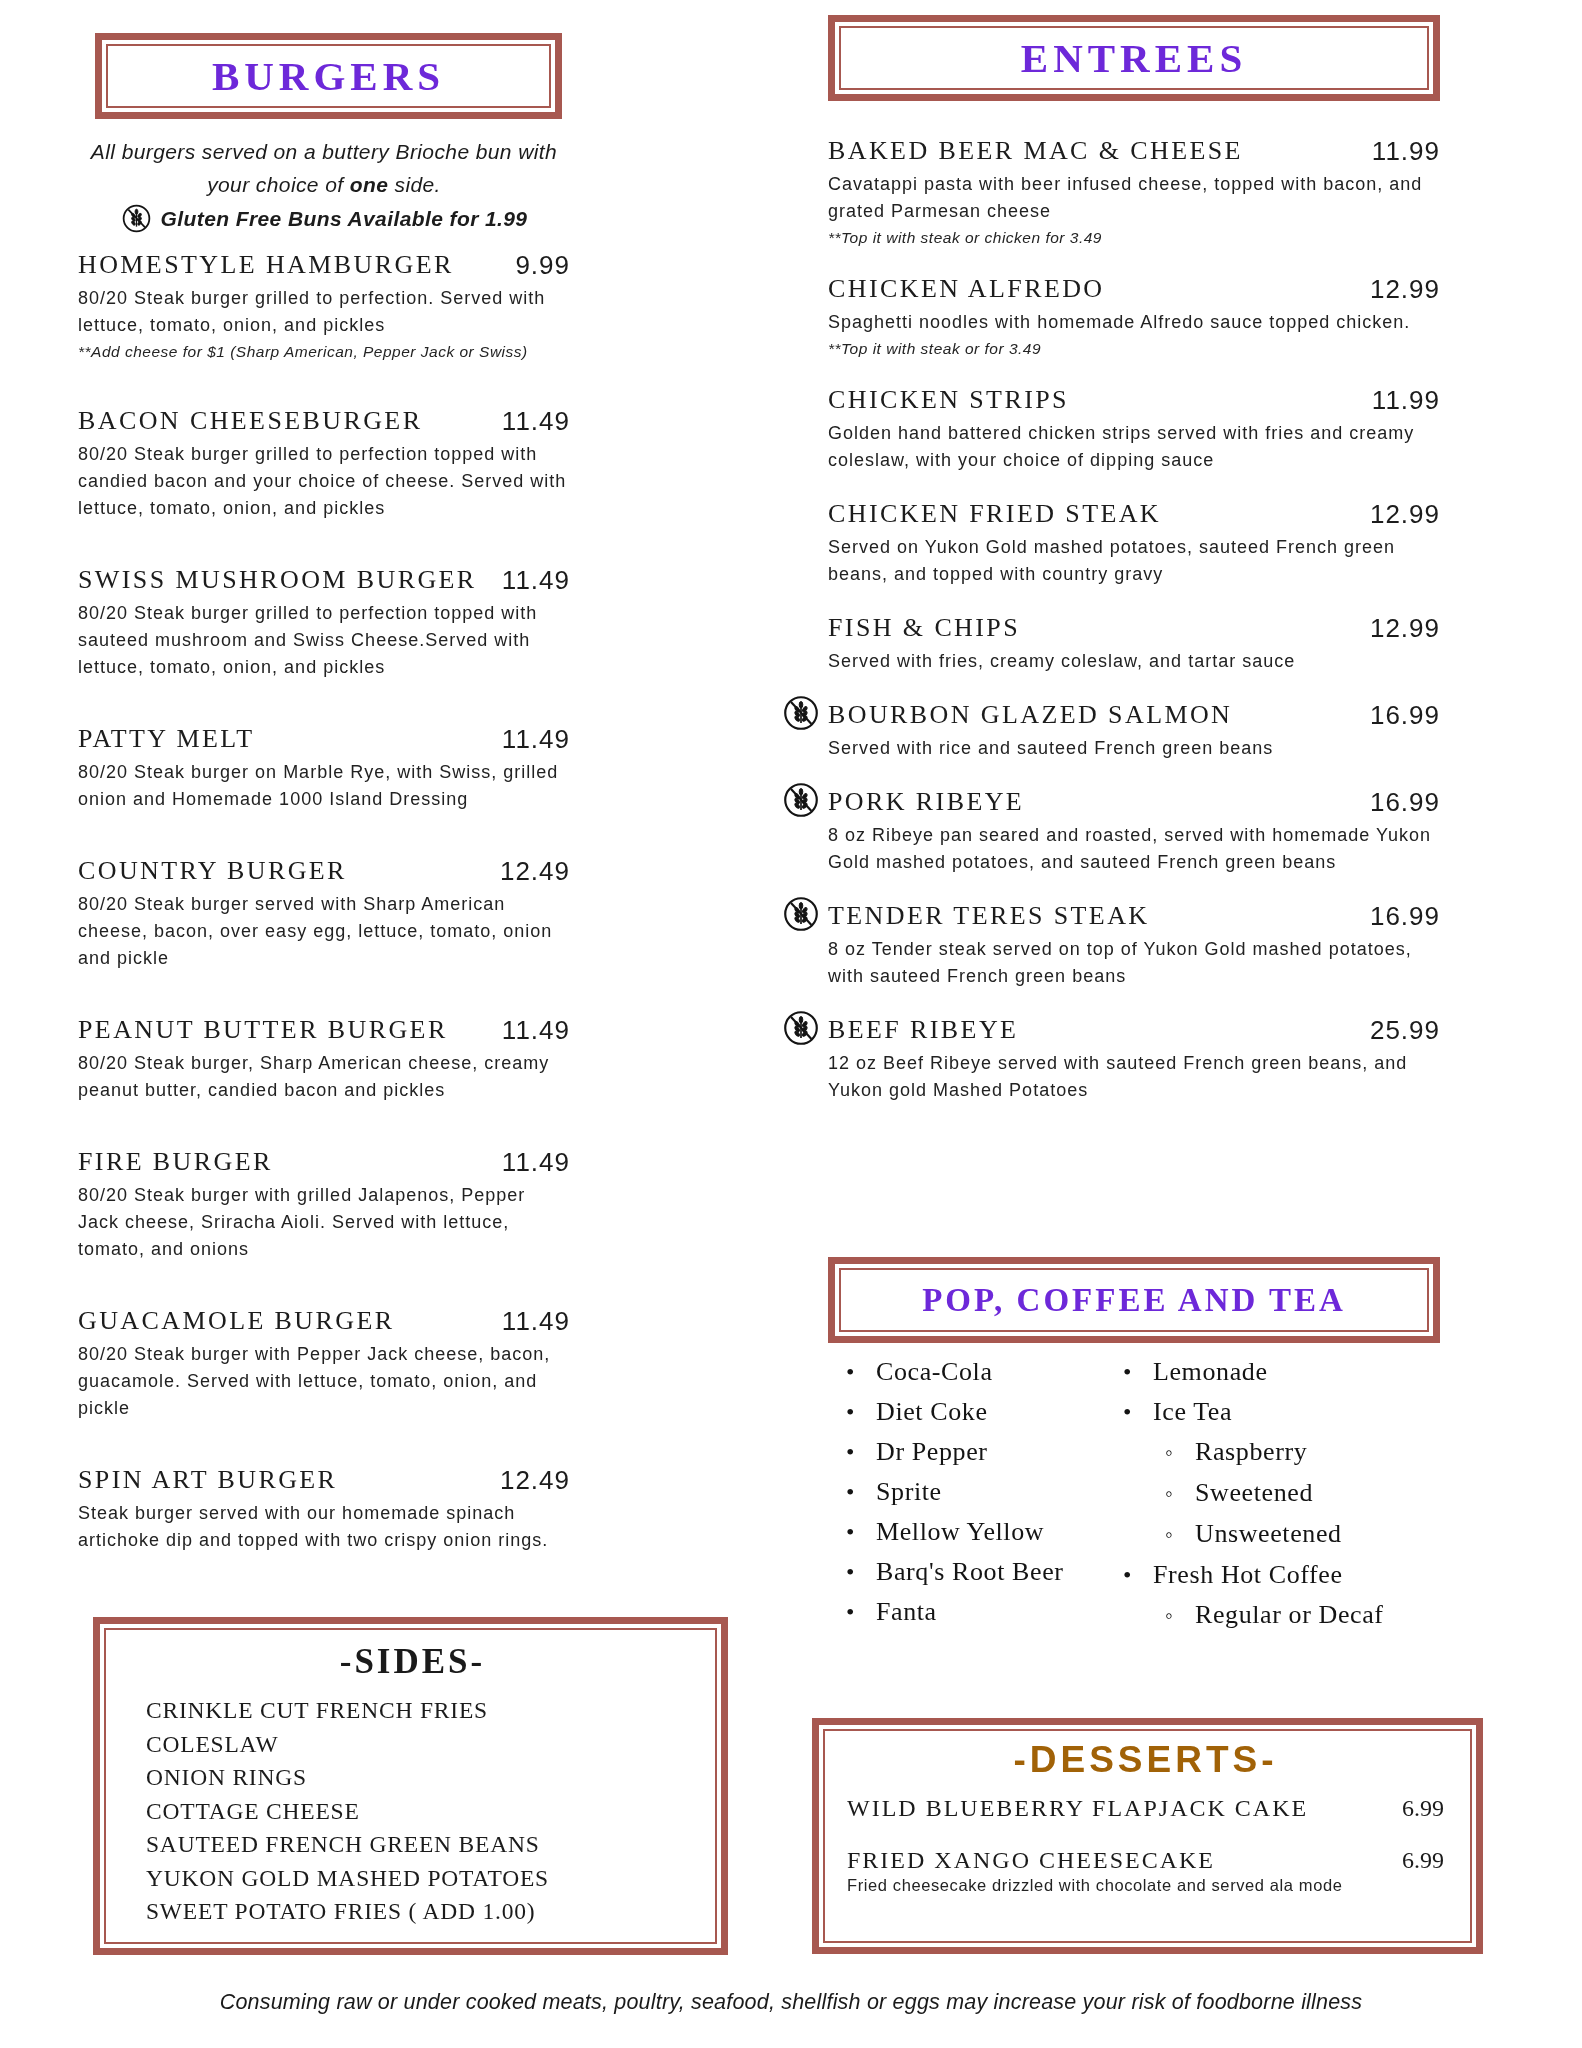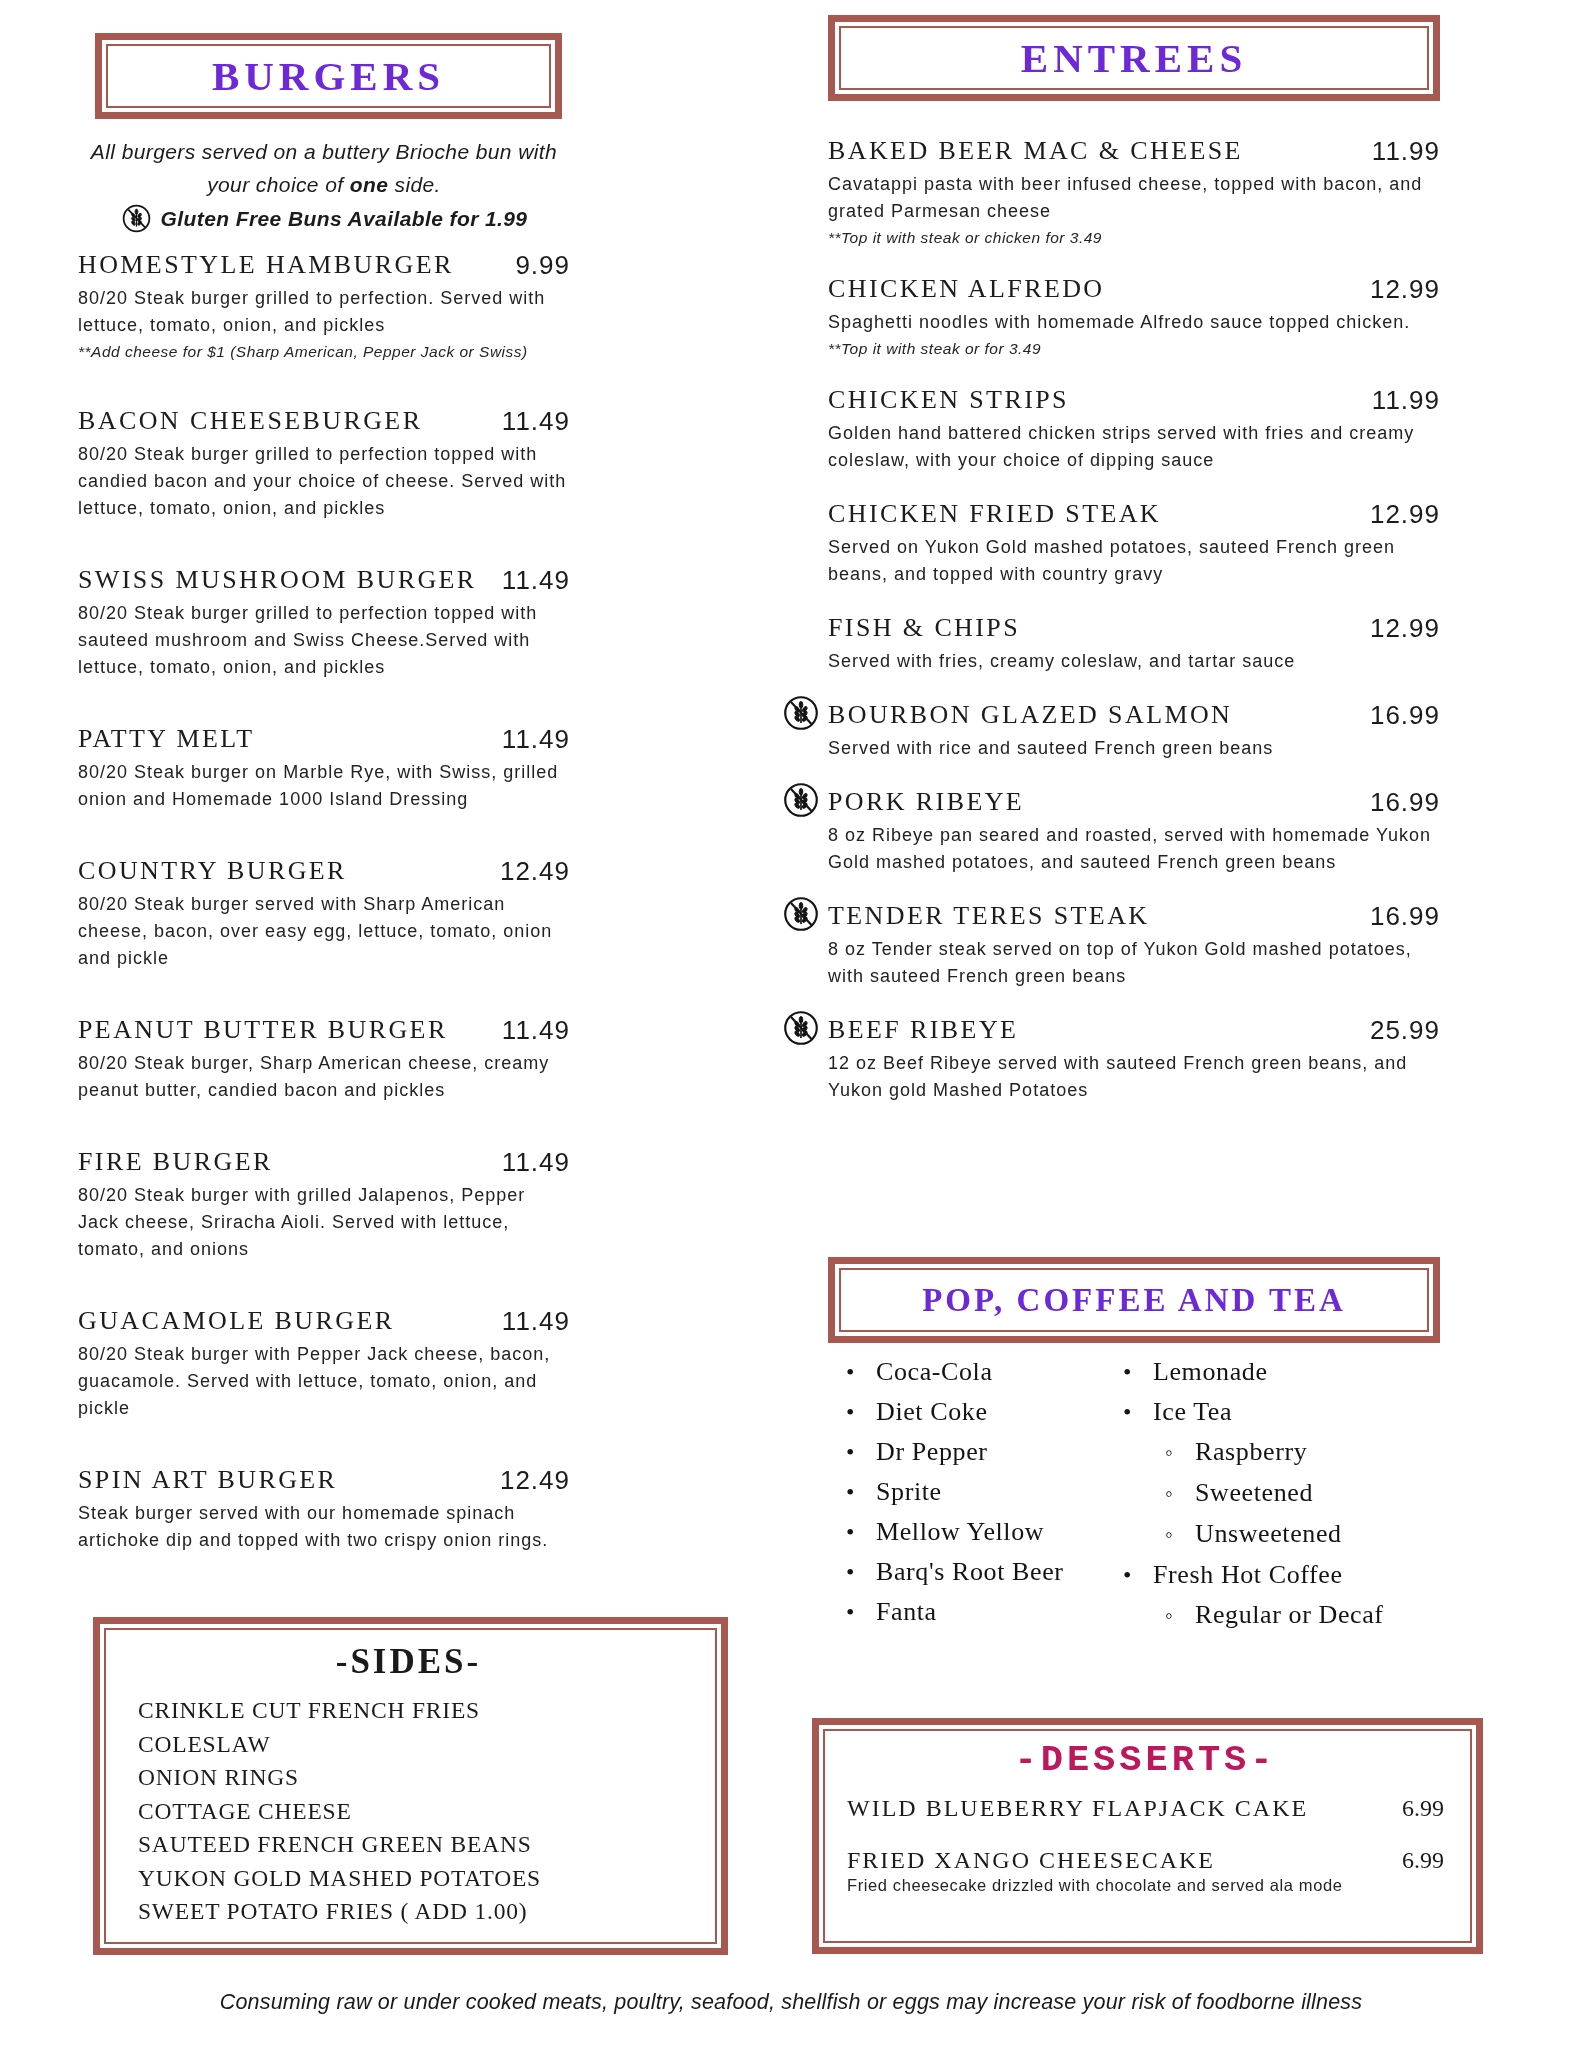--- a/index.html
+++ b/index.html
@@ -44,21 +44,21 @@
   .item-desc { margin-top:4px; font-size:18px; letter-spacing:1px;
     line-height:27px; color:#222; }
   .item-note { margin-top:2px; font-style:italic; font-size:15.5px;
     letter-spacing:.5px; line-height:22px; color:#242424; }
   .gf-badge { position:absolute; left:-46px; top:-5px; width:38px; height:38px; }
   .gf-badge svg { width:100%; height:100%; display:block; }
 
   
   .sides-box { position:absolute; left:93px; top:1617px; width:635px; height:338px;
     border:7px solid var(--accent,#a75850); padding:4px; }
-  .sides-inner { border:2px solid var(--accent,#a75850); height:100%; padding:10px 0 0 32px; }
+  .sides-inner { border:2px solid var(--accent,#a75850); height:100%; padding:10px 0 0 40px; }
   .sides-title { text-align:center; font-family:"Liberation Serif", serif; font-weight:bold;
     font-size:35px; letter-spacing:3px; margin-top:2px; margin-right:36px; color:#1a1a1a; }
   .sides-list { margin-top:12px; }
   .sides-row { font-family:"Liberation Serif", serif; font-size:23.5px;
     letter-spacing:.8px; line-height:33.5px; color:#1b1b1b; }
 
   
   .bev-section { position:absolute; left:828px; top:1242px; width:612px; }
   .bev-subtitle { margin-top:22px; text-align:center; font-family:"Liberation Serif", serif;
     font-size:27px; letter-spacing:3px; color:#1a1a1a; }
@@ -68,22 +68,22 @@
   .bev-row { display:flex; align-items:baseline; font-family:"Liberation Serif", serif;
     font-size:26px; letter-spacing:.6px; line-height:40px; color:#141414; }
   .bev-bullet { width:30px; flex:0 0 auto; font-size:24px; }
   .bev-row.lvl2 { padding-left:42px; }
   .bev-row.lvl2 .bev-bullet { font-size:22px; }
 
   
   .desserts-box { position:absolute; left:812px; top:1718px; width:671px; height:236px;
     border:7px solid var(--accent,#a75850); padding:4px; }
   .desserts-inner { border:2px solid var(--accent,#a75850); height:100%; padding:8px 26px 0 22px; }
-  .desserts-title { text-align:center; font-family:Liberation Mono, monospace; font-weight:bold;
-    font-size:37px; letter-spacing:4px; color:#be185d; }
+  .desserts-title { text-align:center; font-family:Liberation Sans, sans-serif; font-weight:bold;
+    font-size:37px; letter-spacing:4px; color:#a16207; }
   .dessert-item { margin-top:14px; }
   .dessert-item + .dessert-item { margin-top:25px; }
   .dessert-head { display:flex; justify-content:space-between; align-items:baseline; }
   .dessert-name { font-family:"Liberation Serif", serif; font-size:24px;
     letter-spacing:2px; color:#1b1b1b; }
   .dessert-price { font-family:"Liberation Serif", serif; font-size:24px; color:#1b1b1b; }
   .dessert-desc { font-size:16.5px; letter-spacing:.6px; line-height:22px; color:#242424; }
 
   
   .footer { position:absolute; left:0; top:1990px; width:1582px; text-align:center;

